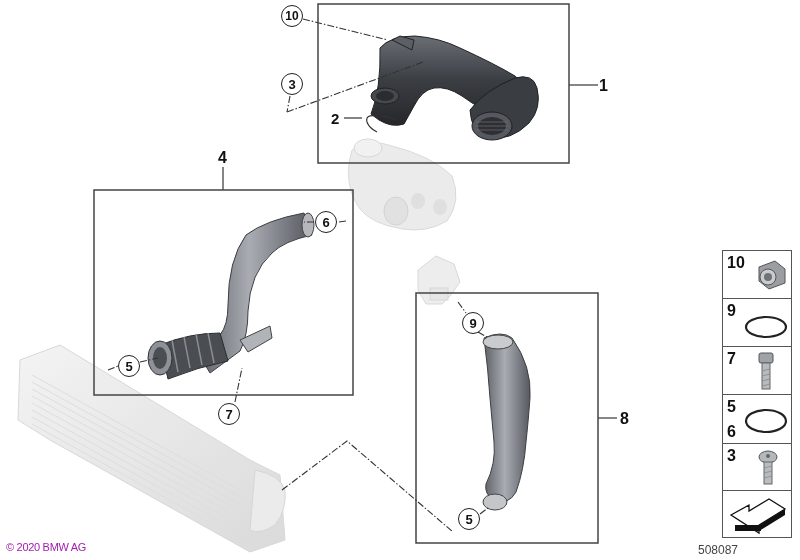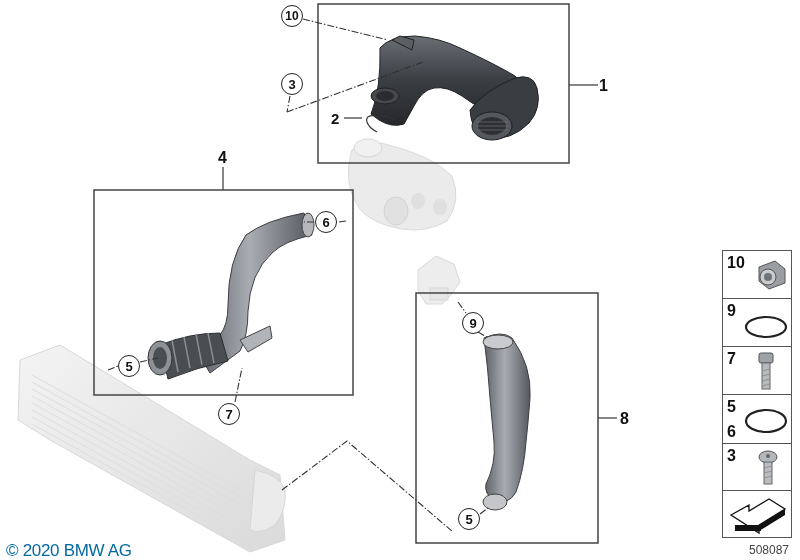--- a/index.html
+++ b/index.html
@@ -6,22 +6,22 @@
   body { width:800px; height:560px; position:relative; overflow:hidden; font-family:"Liberation Sans", sans-serif; }
   .stage { position:absolute; left:0; top:0; width:800px; height:560px; }
   svg.main { position:absolute; left:0; top:0; }
   .lbl { position:absolute; font-family:"Liberation Sans", sans-serif; font-weight:bold; color:#111; font-size:15px; line-height:1; }
   .circ { position:absolute; width:22px; height:22px; border:1.6px solid #222; border-radius:50%; background:#fff; display:flex; align-items:center; justify-content:center; font-weight:bold; font-size:13px; color:#111; box-sizing:border-box; }
   .panel { position:absolute; left:722px; top:250px; width:70px; height:288px; border:1.3px solid #555; box-sizing:border-box; background:#fff; }
   .prow { position:absolute; left:0; width:100%; border-bottom:1.3px solid #555; box-sizing:border-box; }
   .prow .num { position:absolute; left:4px; top:3px; font-weight:bold; font-size:16px; color:#111; }
   .prow .num2 { position:absolute; left:4px; bottom:2px; font-weight:bold; font-size:16px; color:#111; }
   .prow svg { position:absolute; }
-  .copyright { position:absolute; left:6px; top:541px; font-size:17px; color:#0369a1; letter-spacing:-0.3px; }
-  .docnum { position:absolute; left:749px; top:543px; font-size:12px; color:#444; }
+  .copyright { position:absolute; left:6px; top:541px; font-size:11px; color:#a21caf; letter-spacing:-0.3px; }
+  .docnum { position:absolute; left:698px; top:543px; font-size:12px; color:#444; }
 </style>
 </head>
 <body>
 
 <div class="stage">
 
 <svg class="main" width="800" height="560" viewBox="0 0 800 560">
   <defs>
     <linearGradient id="gDark" x1="0" y1="0" x2="0" y2="1">
       <stop offset="0" stop-color="#6a6e75"></stop>

